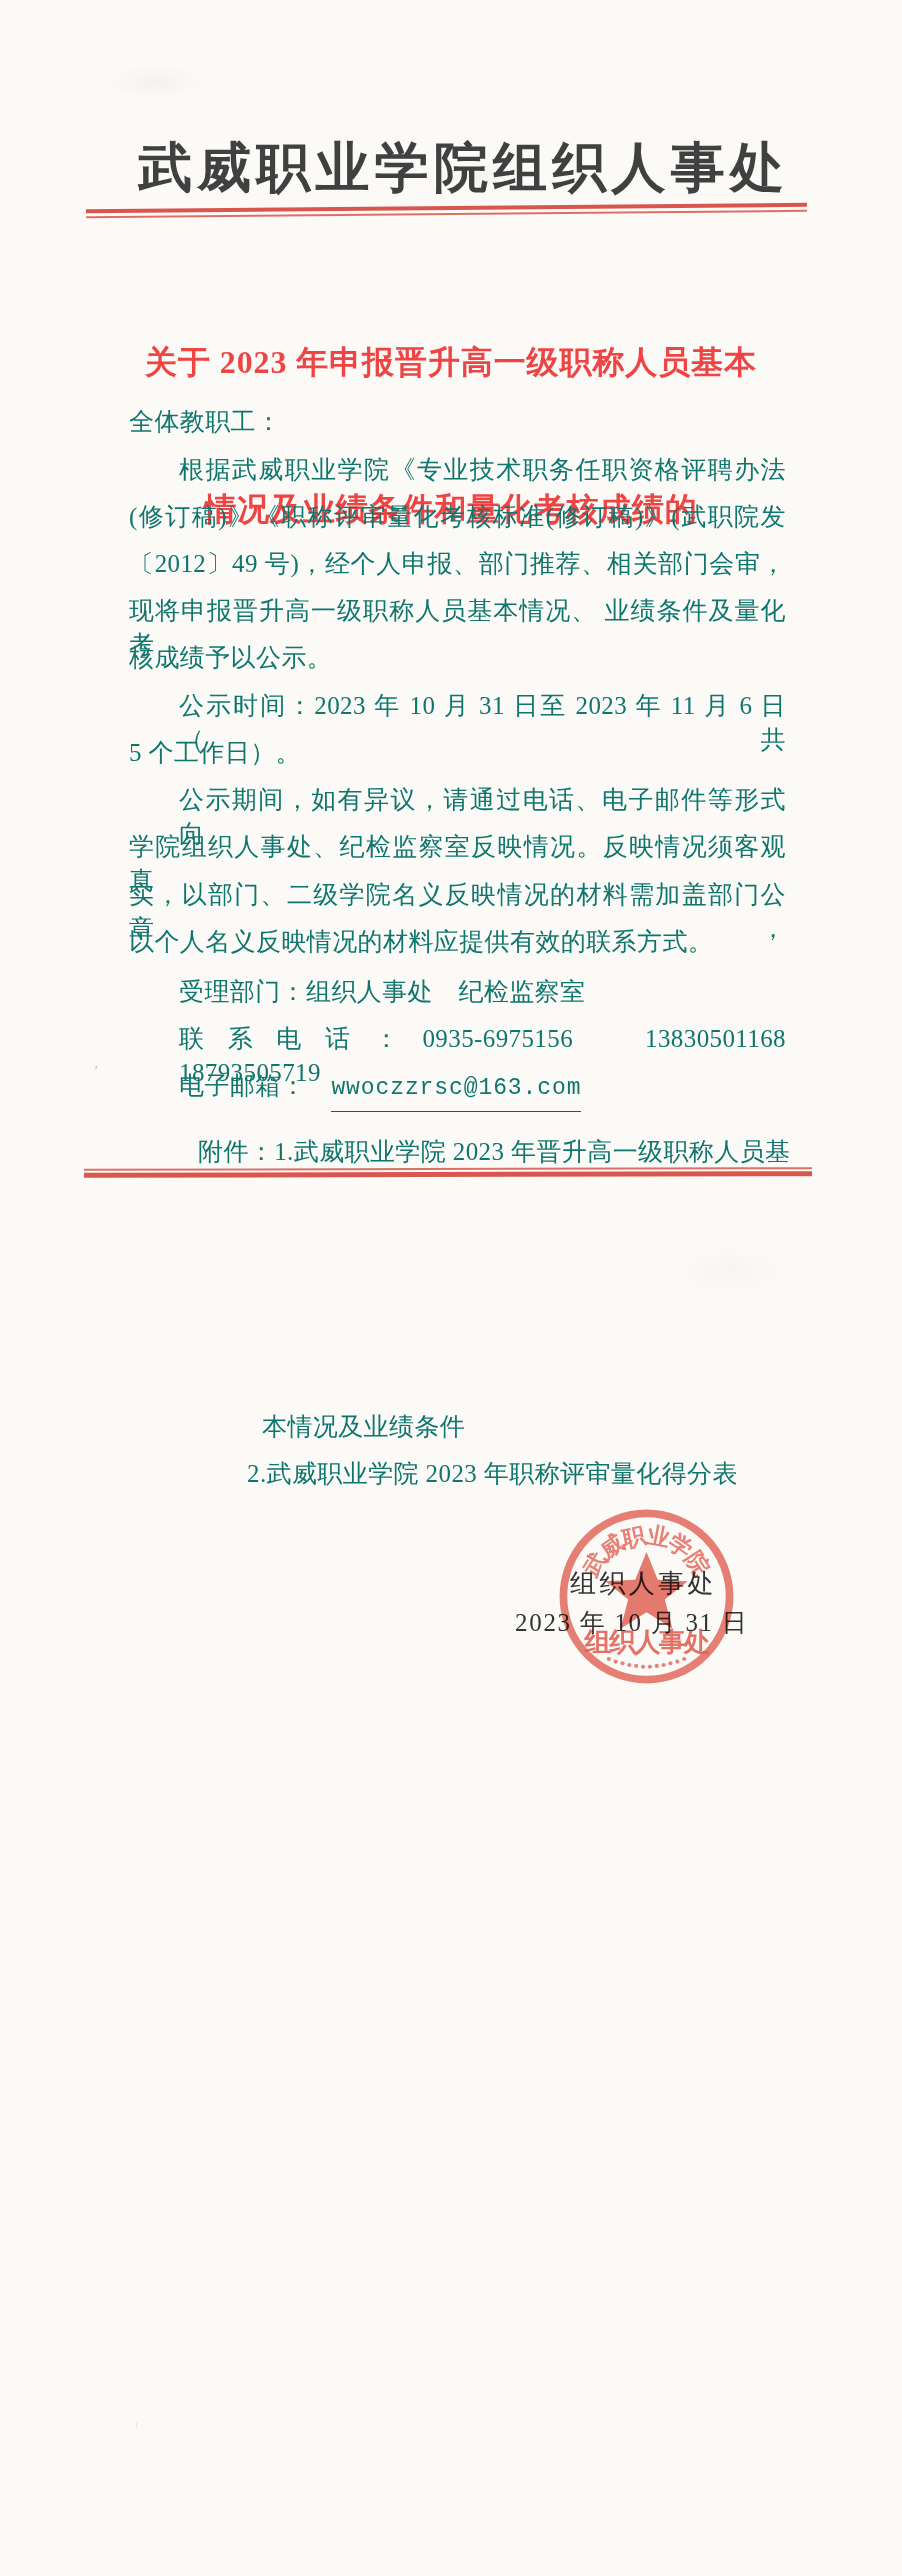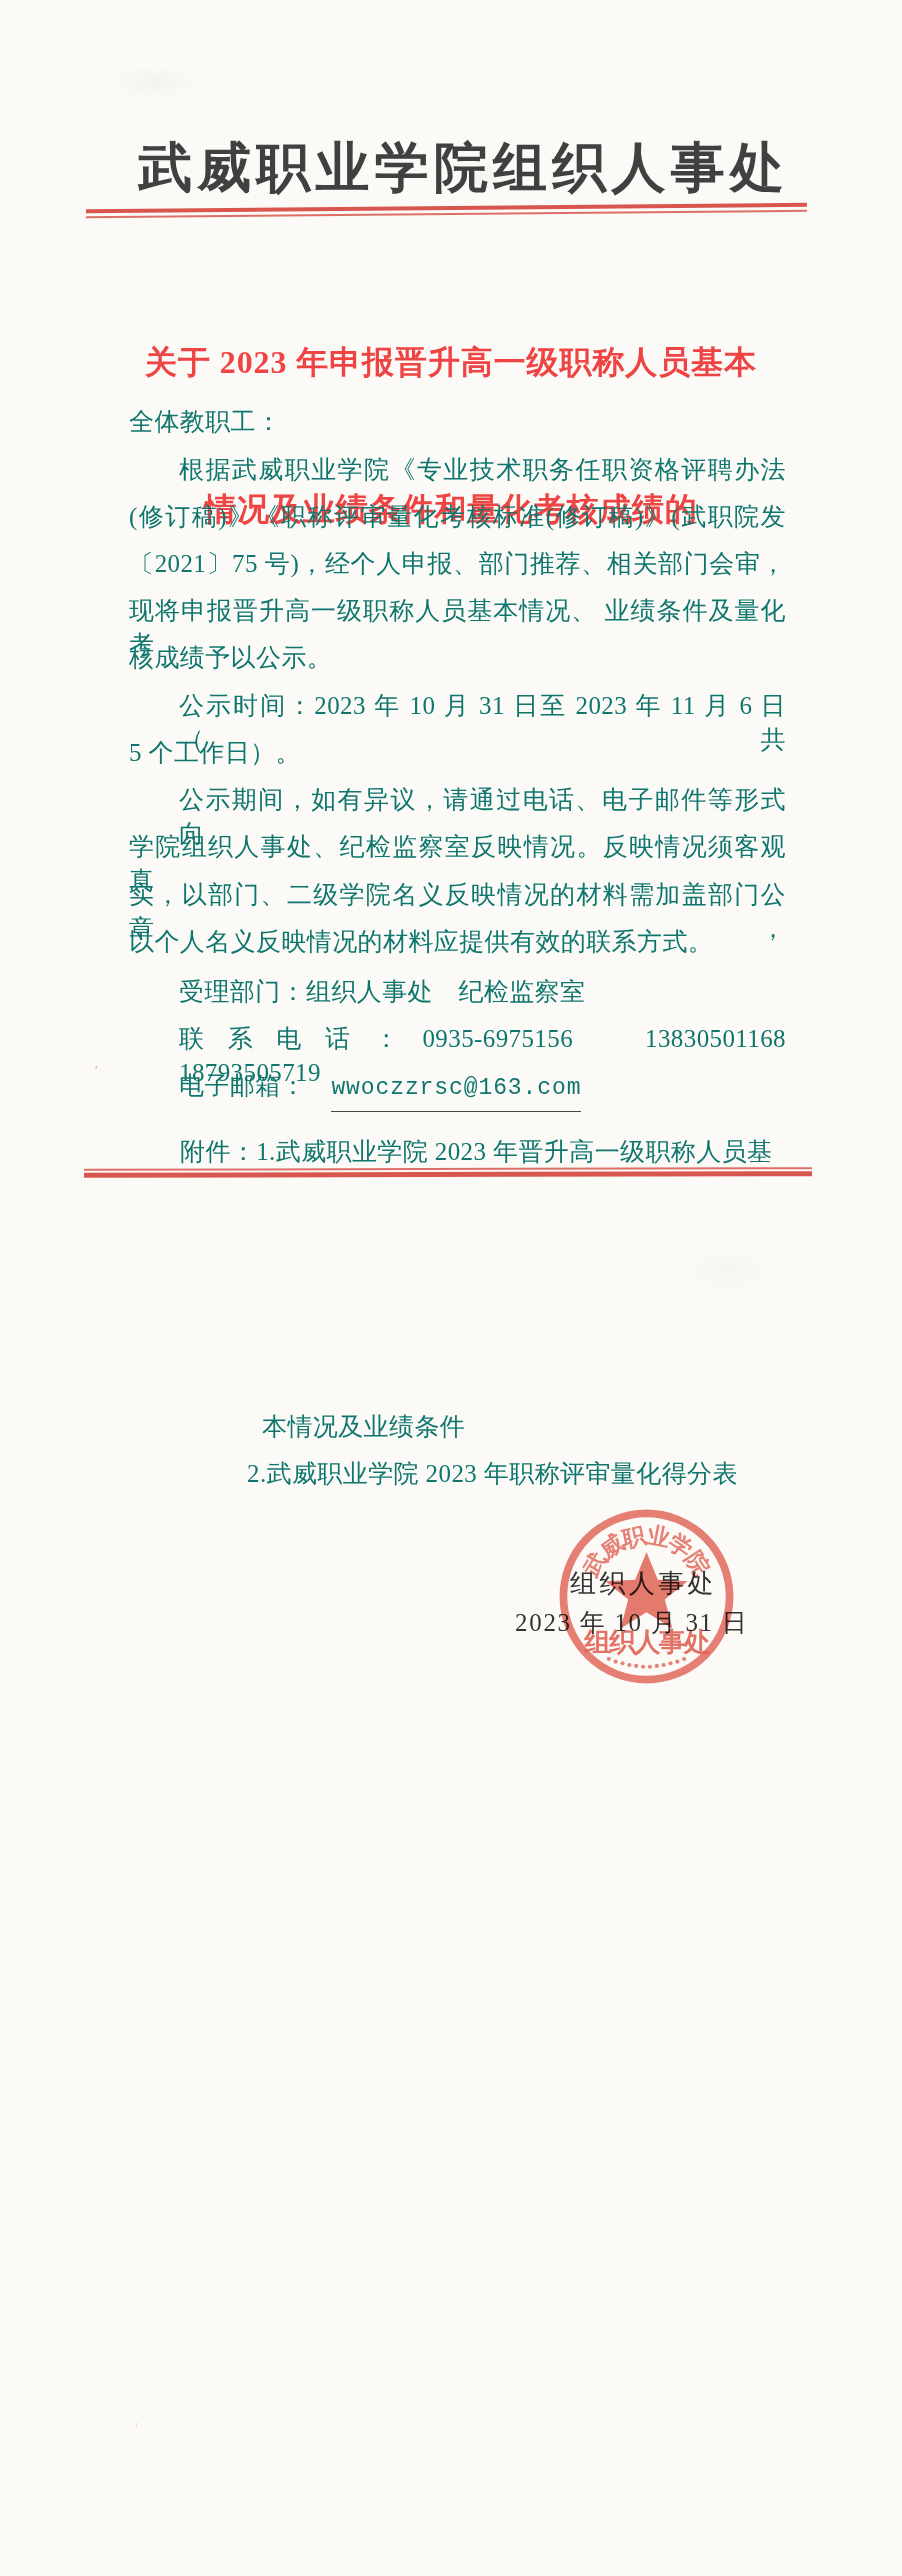--- a/index.html
+++ b/index.html
@@ -63,35 +63,35 @@
 </div>
 
 <div class="doc-title">
   <div>关于 2023 年申报晋升高一级职称人员基本</div>
   <div>情况及业绩条件和量化考核成绩的</div>
 </div>
 
 <div class="ln" style="top:405px;left:129px;">全体教职工：</div>
 <div class="ln just" style="top:453px;left:179px;width:607px;">根据武威职业学院《专业技术职务任职资格评聘办法</div>
 <div class="ln just" style="top:500px;left:129px;width:657px;">(修订稿)》《职称评审量化考核标准(修订稿)》(武职院发</div>
-<div class="ln just" style="top:547px;left:129px;width:657px;">〔2021〕75 号)，经个人申报、部门推荐、相关部门会审，</div>
+<div class="ln just" style="top:547px;left:129px;width:657px;">〔2012〕49 号)，经个人申报、部门推荐、相关部门会审，</div>
 <div class="ln just" style="top:594px;left:129px;width:657px;">现将申报晋升高一级职称人员基本情况、 业绩条件及量化考</div>
 <div class="ln" style="top:641px;left:129px;">核成绩予以公示。</div>
 <div class="ln just" style="top:689px;left:179px;width:607px;">公示时间：2023 年 10 月 31 日至 2023 年 11 月 6 日（共</div>
 <div class="ln" style="top:736px;left:129px;">5 个工作日）。</div>
 <div class="ln just" style="top:783px;left:179px;width:607px;">公示期间，如有异议，请通过电话、电子邮件等形式向</div>
 <div class="ln just" style="top:830px;left:129px;width:657px;">学院组织人事处、纪检监察室反映情况。反映情况须客观真</div>
 <div class="ln just" style="top:878px;left:129px;width:657px;">实，以部门、二级学院名义反映情况的材料需加盖部门公章，</div>
 <div class="ln" style="top:925px;left:129px;">以个人名义反映情况的材料应提供有效的联系方式。</div>
 
 <div class="ln" style="top:975px;left:179px;">受理部门：组织人事处　纪检监察室</div>
 <div class="ln just" style="top:1022px;left:179px;width:607px;">联系电话：0935-6975156　13830501168　18793505719</div>
 <div class="ln" style="top:1069px;left:179px;"><span>电子邮箱：</span><span>　</span><span class="email">wwoczzrsc@163.com</span></div>
 
-<div class="ln" style="top:1135px;left:180px;">附件：1.武威职业学院 2023 年晋升高一级职称人员基</div>
+<div class="ln" style="top:1135px;left:198px;">附件：1.武威职业学院 2023 年晋升高一级职称人员基</div>
 <div class="rule rule-foot">
   <div class="bar b1"></div>
   <div class="bar b2"></div>
 </div>
 <div class="ln" style="top:1410px;left:262px;font-family:Liberation Serif, serif;">本情况及业绩条件</div>
 <div class="ln" style="top:1457px;left:247px;">2.武威职业学院 2023 年职称评审量化得分表</div>
 
 <div class="sig sig-dept">组织人事处</div>
 <div class="sig sig-date">2023 年 10 月 31 日</div>
 

